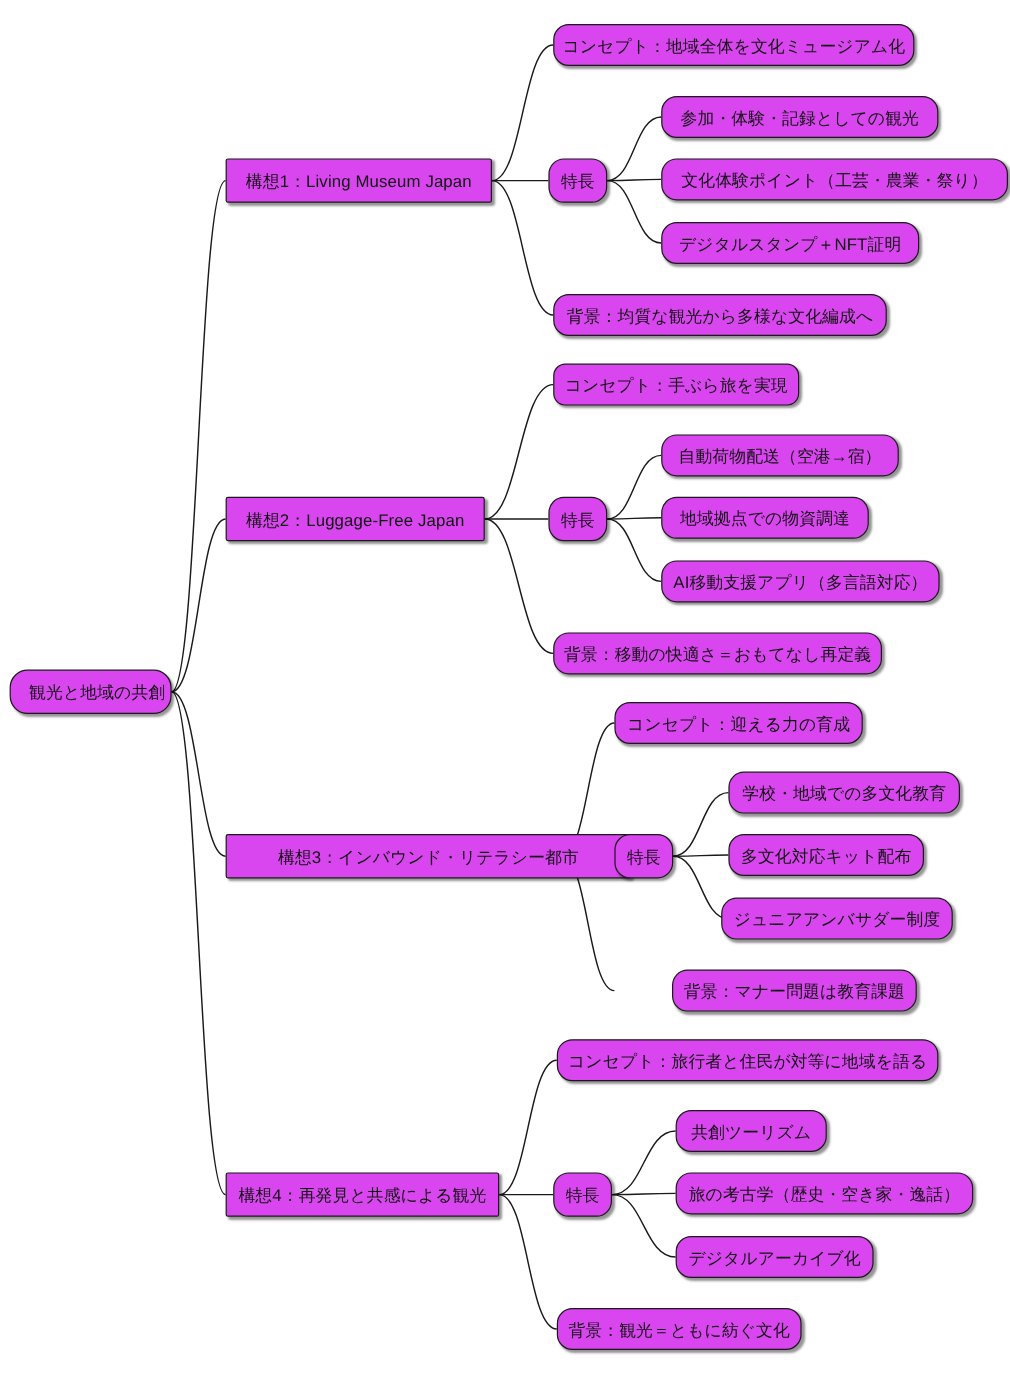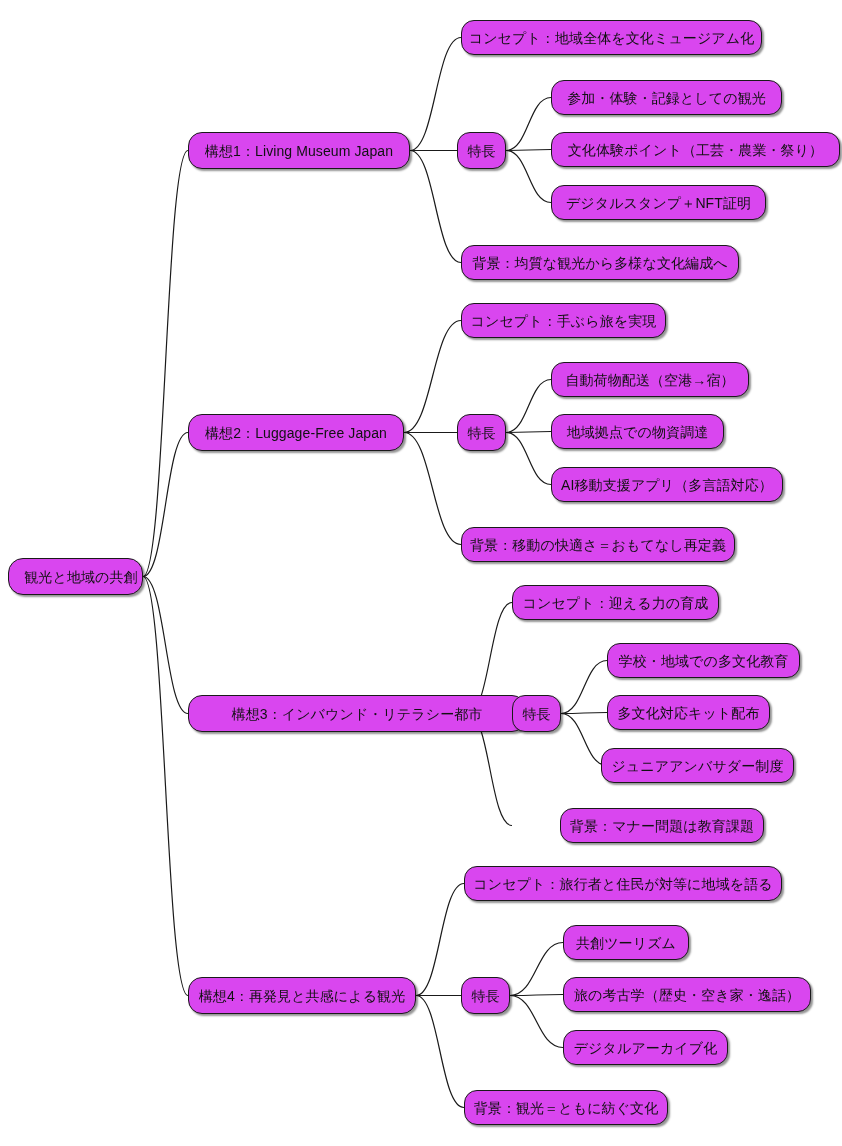--- a/index.html
+++ b/index.html
@@ -36,21 +36,21 @@
     border-radius: 14px;
     color: #111111;
     font-size: 14px;
     line-height: 1;
     white-space: nowrap;
     padding: 0 11px;
     box-shadow: 2px 2px 2px rgba(0,0,0,0.42);
     letter-spacing: 0.1px;
   }
   .node.root { border-radius: 15px; }
-  .node.branch { border-radius: 14px; }
+  .node.branch { border-radius: 2px; }
   .node.mid { border-radius: 13px; }
   .node.leaf { border-radius: 13px; }
 </style>
 </head>
 <body>
 
 <div id="canvas">
   <svg id="edges" viewBox="0 0 842 1146">
       <path d="M 143 576.5 C 165.5 576.5, 165.5 150.5, 188 150.5" fill="none" stroke="#1a1a1a" stroke-width="1.2"></path>
       <path d="M 410 150.5 C 435.5 150.5, 435.5 37.5, 461 37.5" fill="none" stroke="#1a1a1a" stroke-width="1.2"></path>
@@ -102,21 +102,21 @@
       </div>
       <div class="node leaf" style="left: 551px; top: 185px; width: 215px; height: 35px;">
         <span>デジタルスタンプ＋NFT証明</span>
       </div>
       <div class="node leaf" style="left: 461px; top: 245px; width: 278px; height: 35px;">
         <span>背景：均質な観光から多様な文化編成へ</span>
       </div>
       <div class="node branch" style="left: 188px; top: 414px; width: 216px; height: 37px;">
         <span>構想2：Luggage-Free Japan</span>
       </div>
-      <div class="node leaf" style="left: 461px; top: 303px; width: 205px; height: 35px;">
+      <div class="node leaf" style="left: 461px; top: 303px; width: 205px; height: 35px; border-radius: 10px;">
         <span>コンセプト：手ぶら旅を実現</span>
       </div>
       <div class="node mid" style="left: 457px; top: 414px; width: 49px; height: 37px;">
         <span>特長</span>
       </div>
       <div class="node leaf" style="left: 551px; top: 362px; width: 198px; height: 35px;">
         <span>自動荷物配送（空港→宿）</span>
       </div>
       <div class="node leaf" style="left: 551px; top: 414px; width: 173px; height: 35px;">
         <span>地域拠点での物資調達</span>

